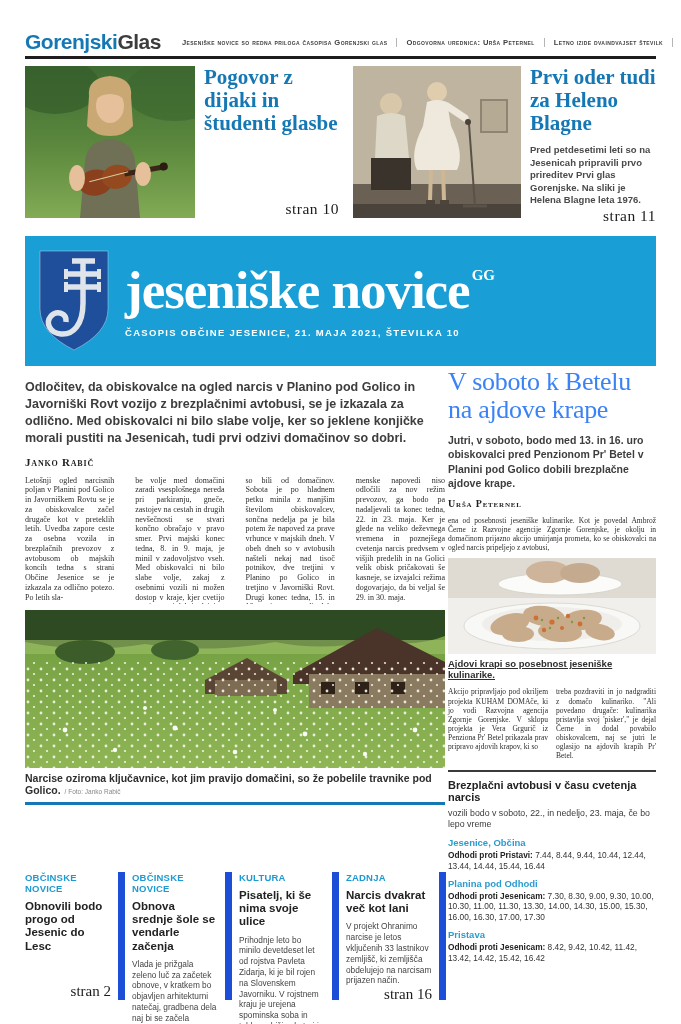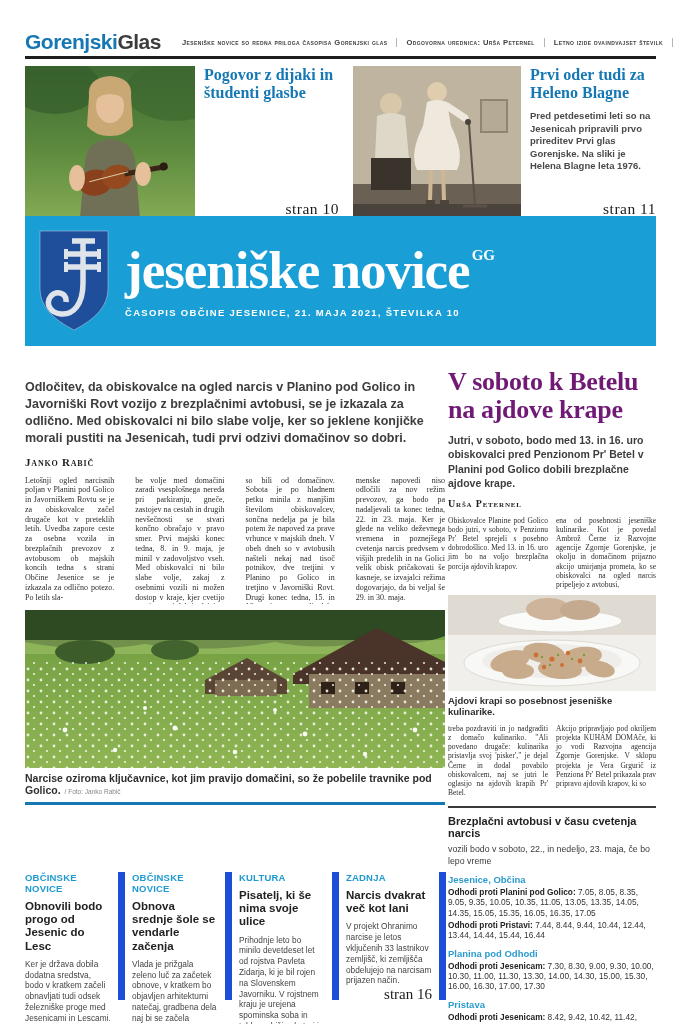--- a/index.html
+++ b/index.html
@@ -24,27 +24,27 @@
   .tb-seg.web { color:#1578b4; }
   .top-rule { position:absolute; left:25px; top:56px; width:631px; height:3px;
               background:#1d1d1d; }
   
   .teasers { position:absolute; left:25px; top:66px; width:631px; height:152px;
              display:flex; gap:14px; }
   .teaser { display:flex; }
   .teaser .photo { flex:0 0 auto; }
   .teaser .ttext { display:flex; flex-direction:column; padding-left:9px; flex:1; }
   .t-head { font-family:"Liberation Serif", serif; font-weight:bold;
-            color:#1578b4; font-size:16px; line-height:1.1; }
+            color:#1578b4; font-size:21px; line-height:1.1; }
   .t-body { font-size:9.5px; font-weight:bold; color:#4a4a4a; line-height:1.32;
             margin-top:9px; }
   .t-page { margin-top:auto; text-align:right; font-family:"Liberation Serif", serif;
             font-size:15.5px; color:#1c1c1c; letter-spacing:0.5px; }
   
-  .masthead { position:absolute; left:25px; top:216px; width:631px; height:130px;
+  .masthead { position:absolute; left:25px; top:236px; width:631px; height:130px;
               background:#1a9ed6; display:flex; align-items:center; padding:12px; }
   .mh-text { margin-left:14px; }
   .mh-title { font-family:"Liberation Serif", serif; font-weight:bold; color:#fff;
               font-size:53px; line-height:1; letter-spacing:-1px; white-space:nowrap; }
   .mh-gg { font-size:15px; vertical-align:28px; letter-spacing:0; margin-left:2px; }
   .mh-sub { color:#fff; font-size:9.5px; letter-spacing:1.3px; margin-top:10px;
             font-weight:bold; }
   
   .main-art { position:absolute; left:25px; top:368px; width:420px; }
   .m-head { font-family:"Liberation Serif", serif; font-weight:bold; color:#141414;
@@ -59,32 +59,32 @@
                 line-height:1.22; text-align:justify; color:#2d2d2d; }
   .cont { display:block; text-align:right; color:#1e9ad2; font-weight:bold;
           font-size:8.5px; margin-top:4px; font-family:"Liberation Sans", sans-serif; }
   .cont .arr { font-size:6.5px; margin-right:2px; }
   .m-photo { margin-top:6px; width:420px; height:158px; display:block; }
   .m-cap { margin-top:4px; font-size:10.5px; font-weight:bold; color:#2e2e2e; }
   .m-credit { font-size:6.5px; font-weight:normal; color:#888; margin-left:4px; }
   .blue-rule { margin-top:6px; height:3px; background:#1578b4; }
   
   .side { position:absolute; left:448px; top:368px; width:208px; }
-  .s-head { font-family:"Liberation Serif", serif; font-weight:bold; color:#701a75;
+  .s-head { font-family:"Liberation Serif", serif; font-weight:normal; color:#3b82f6;
             font-size:26px; line-height:1.08; letter-spacing:-0.3px; }
   .s-lead { margin-top:9px; font-size:10.5px; font-weight:bold; color:#3d3d3d;
             line-height:1.35; }
   .s-byline { margin-top:8px; font-family:"Liberation Serif", serif;
               font-variant:small-caps; font-weight:bold; font-size:10px;
               letter-spacing:0.8px; color:#1f1f1f; }
   .cols2 { margin-top:7px; display:flex; gap:8px; }
   .cols2 .col { flex:1; font-family:"Liberation Serif", serif; font-size:7.5px;
                 line-height:1.22; text-align:justify; color:#2d2d2d; }
   .s-photo { margin-top:6px; width:208px; height:96px; display:block; }
-  .s-cap { margin-top:4px; font-size:9.5px; font-weight:bold; color:#2e2e2e; }
+  .s-cap { margin-top:4px; font-size:9.5px; font-weight:bold; color:#2e2e2e;text-decoration:underline; }
   .s-div { margin-top:9px; height:2px; background:#3a3a3a; }
   
   .sched { margin-top:7px; }
   .sc-title { font-size:11px; font-weight:bold; color:#222; }
   .sc-note { margin-top:5px; font-size:8.8px; color:#3a3a3a; line-height:1.3; }
   .sc-place { margin-top:7px; font-size:9.5px; font-weight:bold; color:#2b9cce; }
   .sc-row { margin-top:2px; font-size:8.3px; color:#333; line-height:1.25; }
   .sc-row b { color:#222; }
   
   .bteasers { position:absolute; left:25px; top:872px; width:421px; height:128px;
@@ -252,21 +252,20 @@
     </svg>
     <div class="m-cap"><span>Narcise oziroma ključavnice, kot jim pravijo domačini, so že pobelile travnike pod Golico.</span><span class="m-credit">/ Foto: Janko Rabič</span></div>
     <div class="blue-rule"></div>
   </div>
 
   <div class="side">
     <div class="s-head">V soboto k Betelu na ajdove krape</div>
     <div class="s-lead">Jutri, v soboto, bodo med 13. in 16. uro obiskovalci pred Penzionom Pr' Betel v Planini pod Golico dobili brezplačne ajdove krape.</div>
     <div class="s-byline">Urša Peternel</div>
     <div class="cols2">
-      <div class="col">Obiskovalce Planine pod Golico bodo jutri, v soboto, v Penzionu Pr' Betel sprejeli s posebno dobrodošlico. Med 13. in 16. uro jim bo na voljo brezplačna porcija ajdovih krapov.</div>
       <div class="col">ena od posebnosti jeseniške kulinarike. Kot je povedal Ambrož Černe iz Razvojne agencije Zgornje Gorenjske, je okolju in domačinom prijazno akcijo umirjanja prometa, ko se obiskovalci na ogled narcis pripeljejo z avtobusi,</div>
     </div>
     <svg class="s-photo" viewBox="0 0 208 96">
       <rect width="208" height="96" fill="#dfdbd2"></rect>
       <rect y="40" width="208" height="56" fill="#f0efec"></rect>
       <ellipse cx="112" cy="26" rx="62" ry="11" fill="#fbfbf9" stroke="#d8d5cc"></ellipse>
       <ellipse cx="100" cy="14" rx="22" ry="11" fill="#cdb49a"></ellipse>
       <ellipse cx="132" cy="15" rx="20" ry="10" fill="#c4ab90"></ellipse>
       <ellipse cx="104" cy="68" rx="88" ry="23" fill="#f8f8f6" stroke="#dddad2"></ellipse>
       <ellipse cx="104" cy="66" rx="70" ry="17" fill="#efeeea"></ellipse>
@@ -289,47 +288,45 @@
       <g fill="#7a9a3d">
         <circle cx="94" cy="62" r="1.2"></circle>
           <circle cx="110" cy="60" r="1.2"></circle>
           <circle cx="124" cy="64" r="1.2"></circle>
         <circle cx="102" cy="70" r="1.2"></circle>
           <circle cx="136" cy="60" r="1.2"></circle>
       </g>
     </svg>
     <div class="s-cap">Ajdovi krapi so posebnost jeseniške kulinarike.</div>
     <div class="cols2">
+      <div class="col">Akcijo pripravljajo pod okriljem projekta KUHAM DOMAče, ki jo vodi Razvojna agencija Zgornje Gorenjske. V sklopu projekta je Vera Grgurič iz Penziona Pr' Betel prikazala prav pripravo ajdovih krapov, ki so</div>
       <div class="col">treba pozdraviti in jo nadgraditi z domačo kulinariko. "Ali povedano drugače: kulinarika pristavlja svoj 'pisker'," je dejal Černe in dodal povabilo obiskovalcem, naj se jutri le oglasijo na ajdovih krapih Pr' Betel.</div>
-      <div class="col">Akcijo pripravljajo pod okriljem projekta KUHAM DOMAče, ki jo vodi Razvojna agencija Zgornje Gorenjske. V sklopu projekta je Vera Grgurič iz Penziona Pr' Betel prikazala prav pripravo ajdovih krapov, ki so</div>
     </div>
     <div class="s-div"></div>
 
     <div class="sched">
       <div class="sc-title">Brezplačni avtobusi v času cvetenja narcis</div>
       <div class="sc-note">vozili bodo v soboto, 22., in nedeljo, 23. maja, če bo lepo vreme</div>
 
       <div class="sc-place">Jesenice, Občina</div>
-      <div class="sc-row"><b>Odhodi proti Planini pod Golico:</b> <span>7.05, 8.05, 8.35, 9.05, 9.35, 10.05, 10.35, 11.05, 13.05, 13.35, 14.05, 14.35, 15.05, 15.35, 16.05, 16.35, 17.05</span></div>
       <div class="sc-row"><b>Odhodi proti Pristavi:</b> <span>7.44, 8.44, 9.44, 10.44, 12.44, 13.44, 14.44, 15.44, 16.44</span></div>
 
       <div class="sc-place">Planina pod Odhodi</div>
       <div class="sc-row"><b>Odhodi proti Jesenicam:</b> <span>7.30, 8.30, 9.00, 9.30, 10.00, 10.30, 11.00, 11.30, 13.30, 14.00, 14.30, 15.00, 15.30, 16.00, 16.30, 17.00, 17.30</span></div>
 
       <div class="sc-place">Pristava</div>
       <div class="sc-row"><b>Odhodi proti Jesenicam:</b> <span>8.42, 9.42, 10.42, 11.42, 13.42, 14.42, 15.42, 16.42</span></div>
 
     </div>
   </div>
 
   <div class="bteasers">
     <div class="bt">
       <div class="bt-kicker">OBČINSKE NOVICE</div>
       <div class="bt-title">Obnovili bodo progo od Jesenic do Lesc</div>
-      <div class="bt-body">Ker je država dobila dodatna sredstva, bodo v kratkem začeli obnavljati tudi odsek železniške proge med Jesenicami in Lescami.</div>
       <div class="bt-page">stran 2</div>
     </div>
     <div class="bt">
       <div class="bt-kicker">OBČINSKE NOVICE</div>
       <div class="bt-title">Obnova srednje šole se vendarle začenja</div>
       <div class="bt-body">Vlada je prižgala zeleno luč za začetek obnove, v kratkem bo objavljen arhitekturni natečaj, gradbena dela naj bi se začela prihodnje leto.</div>
       <div class="bt-page">stran 3</div>
     </div>
     <div class="bt">
       <div class="bt-kicker">KULTURA</div>

